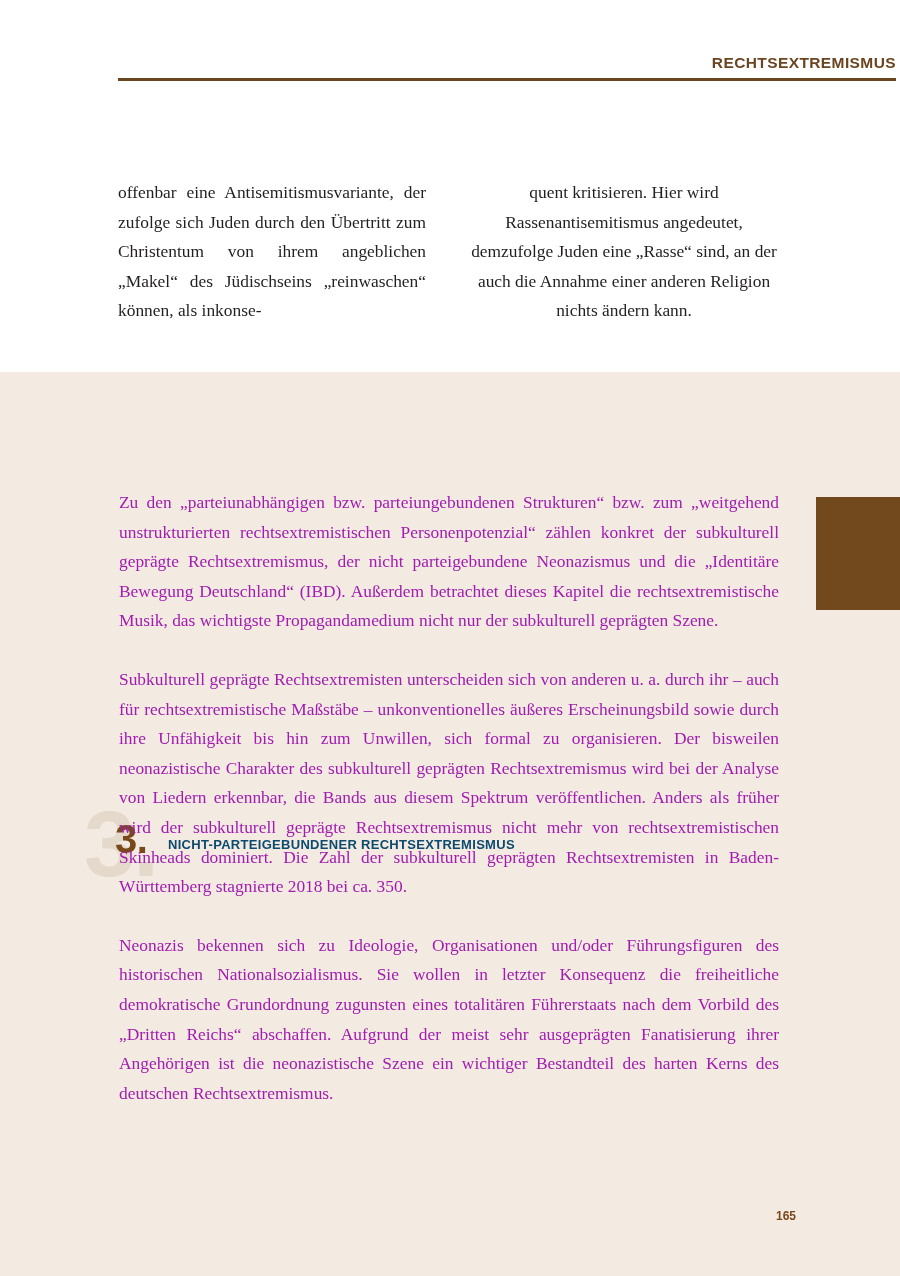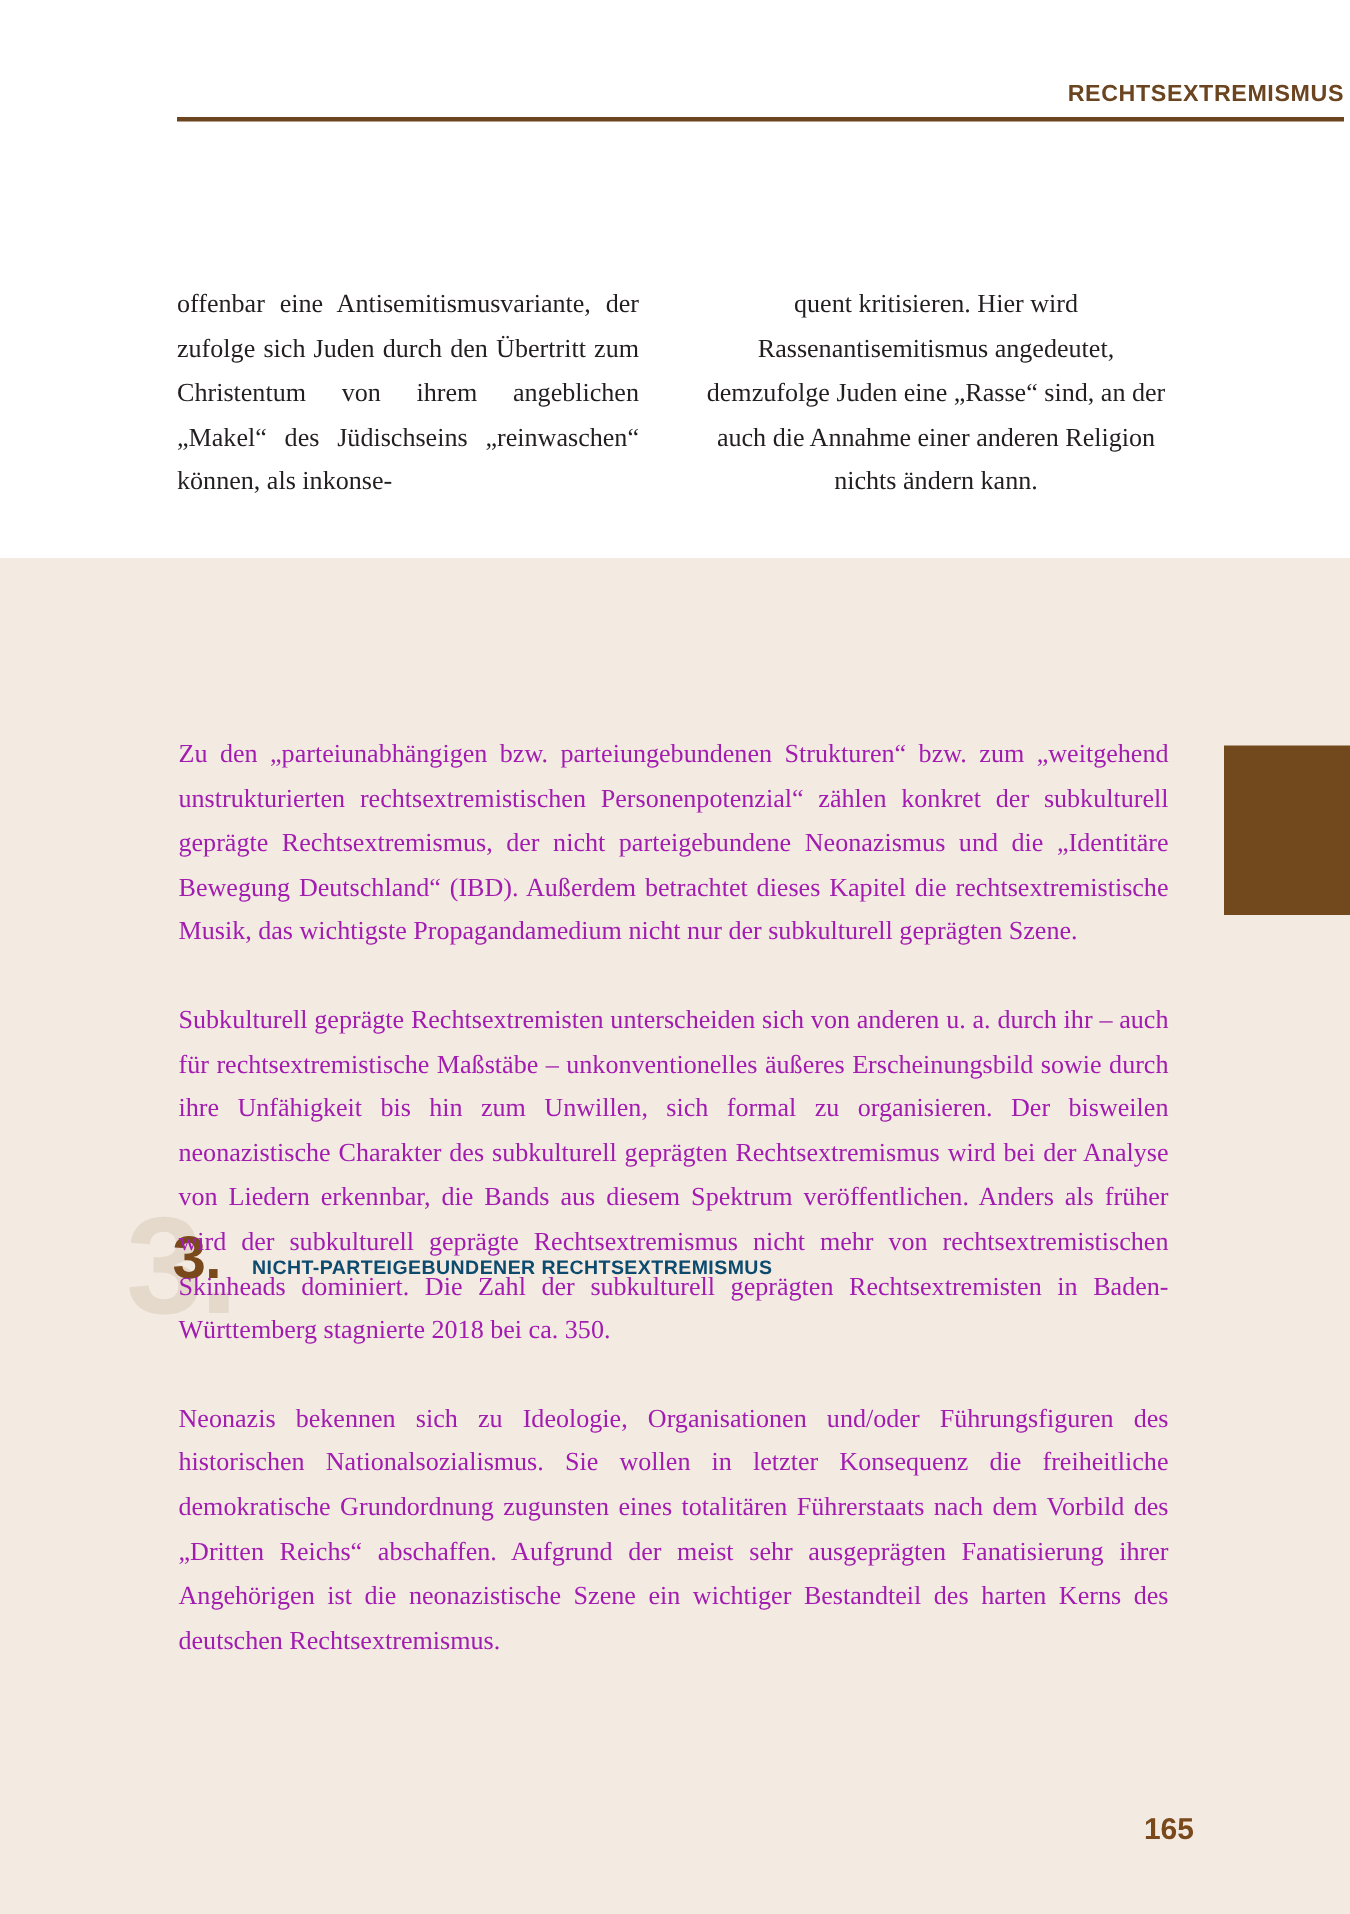--- a/index.html
+++ b/index.html
@@ -41,21 +41,21 @@
     top: 24px;
     width: 778px;
     height: 2.5px;
     background: #6b4420;
   }
 
   
   .top-columns {
     position: absolute;
     left: 118px;
-    top: 188px;
+    top: 178px;
     width: 660px;
     display: flex;
     gap: 44px;
   }
   .top-col {
     width: 308px;
   }
   .top-col p {
     margin: 0;
     font-size: 17.4px;
@@ -152,21 +152,21 @@
     background: #72491c;
   }
 
   
   .folio {
     position: absolute;
     right: 104px;
     top: 1209px;
     font-family: "Liberation Sans", sans-serif;
     font-weight: bold;
-    font-size: 20px;
+    font-size: 12px;
     color: #79491b;
   }
 </style>
 </head>
 <body>
 
 <div class="page-header">
   <div class="header-title">RECHTSEXTREMISMUS</div>
   <div class="header-rule"></div>
 </div>

